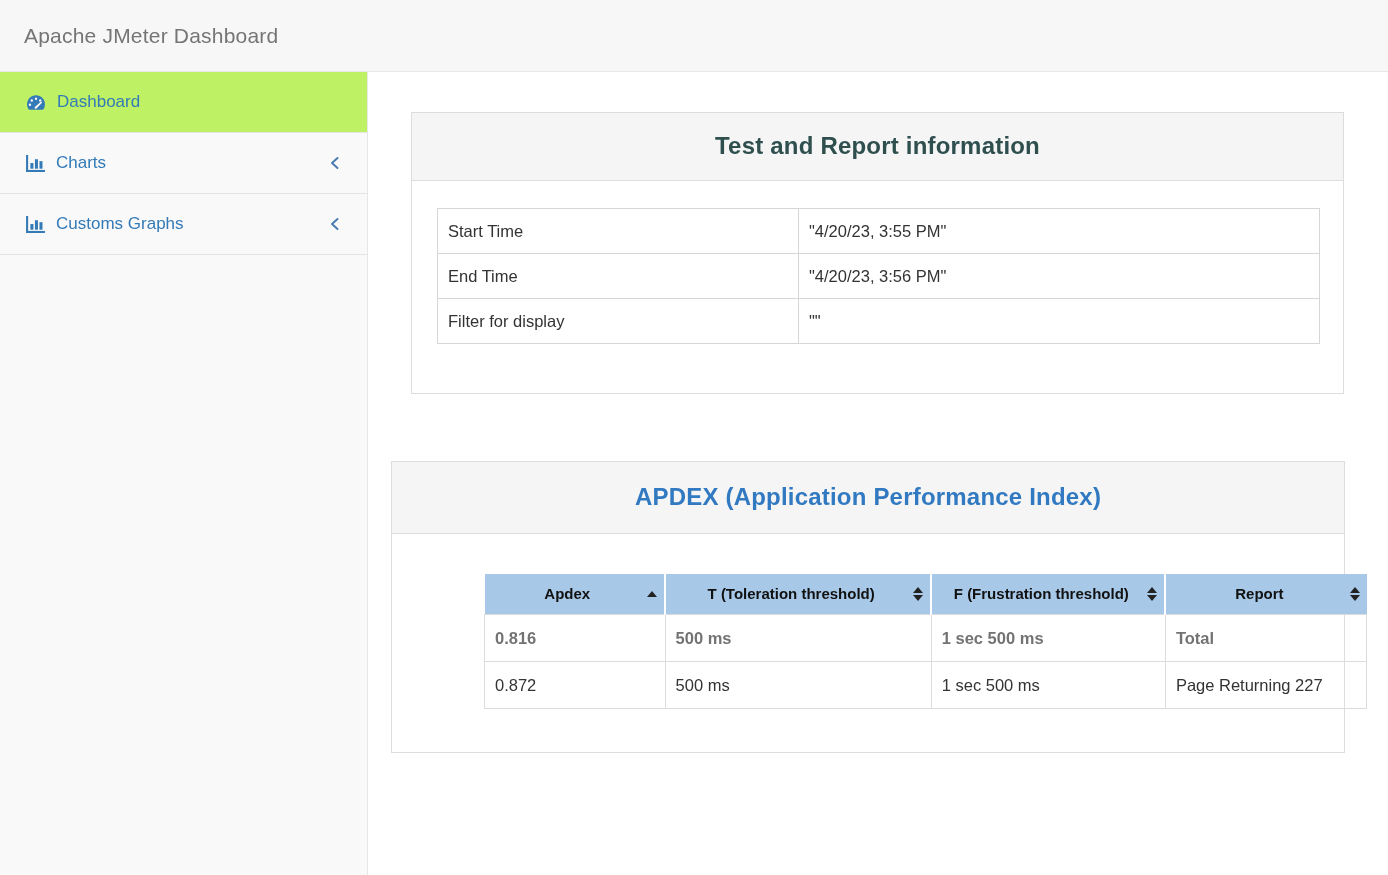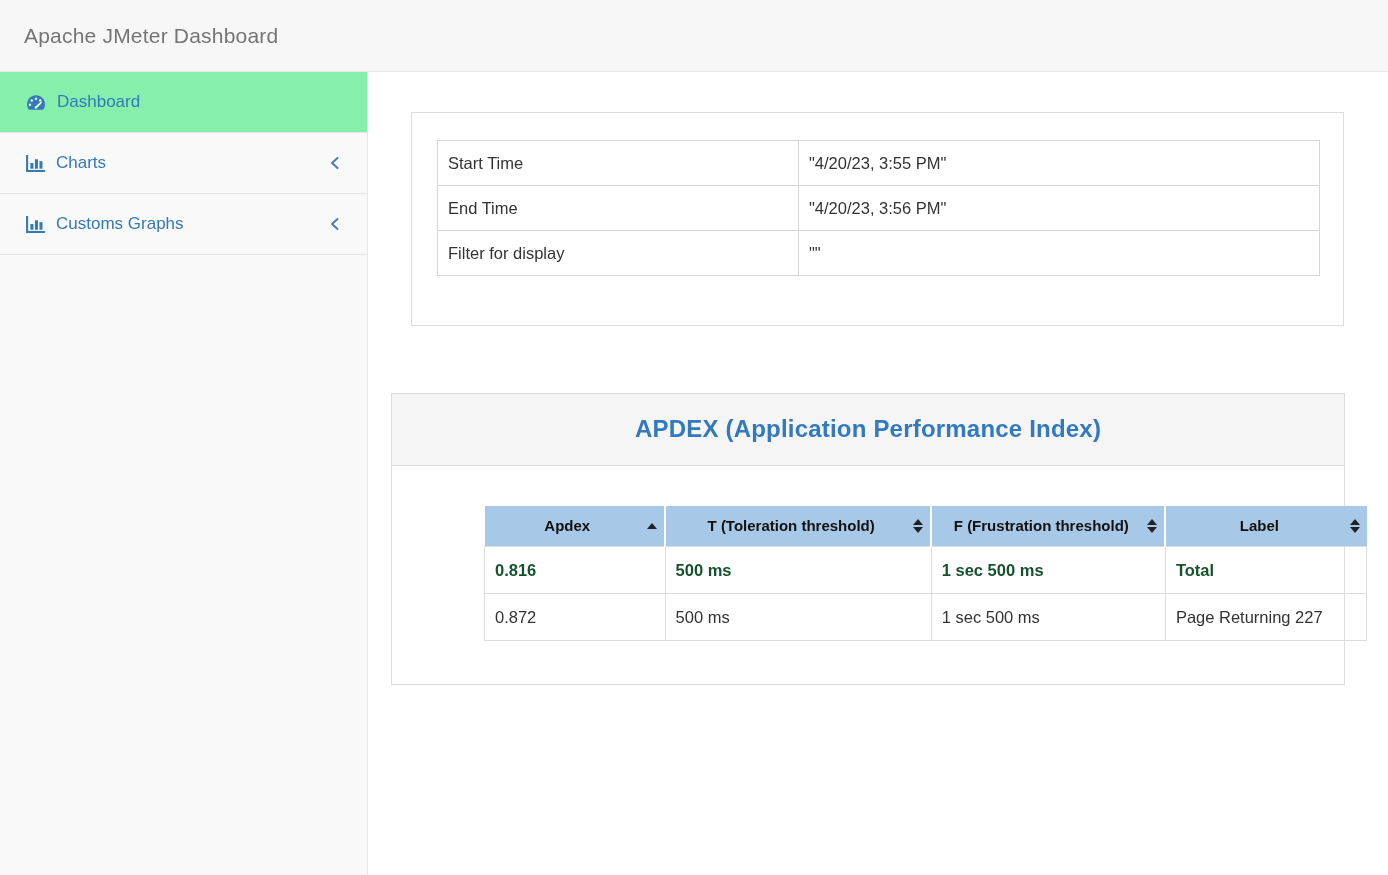--- a/index.html
+++ b/index.html
@@ -28,21 +28,21 @@
     border-right: 1px solid #e7e7e7;
   }
   .nav-item {
     position: relative;
     display: flex; align-items: center;
     height: 61px; padding: 0 26px;
     border-bottom: 1px solid #e4e4e4;
     color: #337ab7; font-size: 17px;
     cursor: pointer;
   }
-  .nav-item.active { background: #86efac; }
+  .nav-item.active { background: #bef264; }
   .nav-icon { margin-right: 11px; display: inline-flex; align-items: center; }
   .chevron { position: absolute; right: 27px; top: 50%; transform: translateY(-50%); display: inline-flex; }
 
   .main { flex: 1 1 auto; background: #ffffff; }
 
   
   .panel { border: 1px solid #ddd; background: #fff; }
   .panel-heading {
     background: #f5f5f5;
     border-bottom: 1px solid #ddd;
@@ -71,21 +71,21 @@
     height: 40px; text-align: center;
     position: relative; padding: 0 22px 0 8px;
     cursor: pointer;
   }
   .apdex-table th + th { border-left: 2px solid #fff; }
   .apdex-table td { border: 1px solid #dcdcdc; padding: 13px 10px; line-height: 20px; }
   .apdex-table .col-apdex  { width: 191px; }
   .apdex-table .col-tol    { width: 282px; }
   .apdex-table .col-frust  { width: 246px; }
   .apdex-table .col-label  { width: 212px; }
-  .apdex-table tr.total-row td { font-weight: bold; color: #14532d; }
+  .apdex-table tr.total-row td { font-weight: bold; color: #737373; }
   .apdex-table tr.striped td { background: #eaf2fa; }
 
   
   .sort-box {
     position: absolute; right: 7px; top: 50%; transform: translateY(-50%);
     display: flex; flex-direction: column; gap: 2px; align-items: center;
   }
   .caret-up {
     width: 0; height: 0;
     border-left: 5px solid transparent; border-right: 5px solid transparent;
@@ -157,20 +157,23 @@
           <polyline points="8.5,2.5 3,7.5 8.5,12.5" fill="none" stroke="#4a7cb0" stroke-width="2" stroke-linecap="round" stroke-linejoin="round"></polyline>
         </svg>
       </span>
     </div>
 
   </nav>
 
   <main class="main">
 
     <section class="panel info-panel">
+      <div class="panel-heading">
+        <h2 class="panel-title">Test and Report information</h2>
+      </div>
       <div class="panel-body">
         <table class="info-table">
           <tbody>
             <tr>
               <td class="label-cell">Start Time</td>
               <td>"4/20/23, 3:55 PM"</td>
             </tr>
             <tr>
               <td class="label-cell">End Time</td>
               <td>"4/20/23, 3:56 PM"</td>
@@ -206,21 +209,21 @@
                   </span>
               </th>
               <th class="col-frust">
                 <span>F (Frustration threshold)</span>
                 <span class="sort-box">
                     <span class="caret-up"></span>
                     <span class="caret-down"></span>
                   </span>
               </th>
               <th class="col-label">
-                <span>Label</span>
+                <span>Report</span>
                 <span class="sort-box">
                     <span class="caret-up"></span>
                     <span class="caret-down"></span>
                   </span>
               </th>
             </tr>
           </thead>
           <tbody>
             <tr class="total-row">
               <td>0.816</td>

